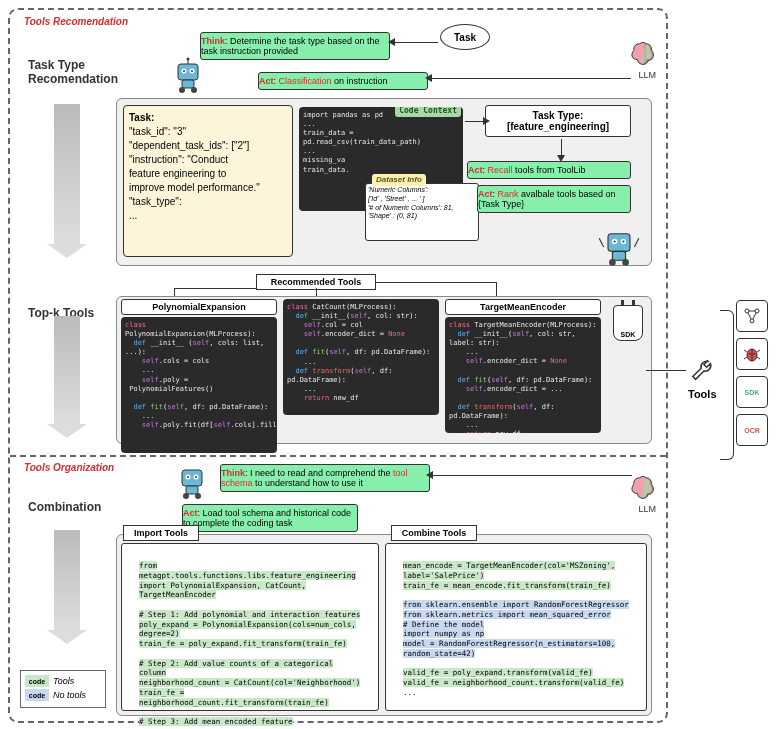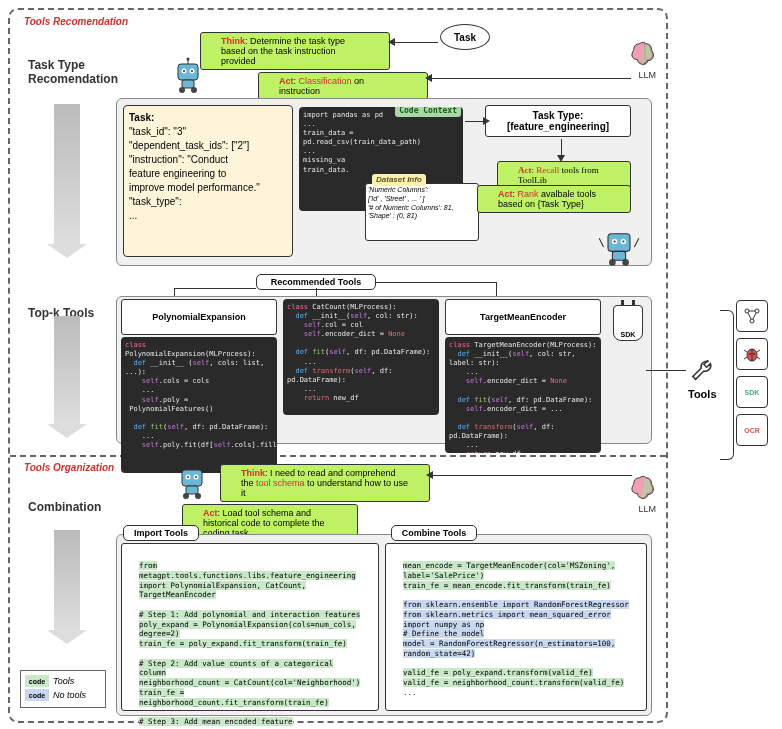--- a/index.html
+++ b/index.html
@@ -12,21 +12,21 @@
 .section-label { color: #333; font-weight: bold; font-size: 12px; position: absolute; }
 
 
 .dashed-divider { position: absolute; left: 0; right: 0; border-top: 2px dashed #666; }
 
 
 .down-arrow { position: absolute; width: 26px; background: linear-gradient(#bbb, #ddd); }
 .down-arrow::after { content: ''; position: absolute; bottom: -14px; left: -7px; border-left: 20px solid transparent; border-right: 20px solid transparent; border-top: 14px solid #ddd; }
 
 
-.think-bubble { background: #bef264; border: 1px solid #333; border-radius: 3px; padding: 3px 20px; position: absolute; font-size: 9px; }
+.think-bubble { background: #86efac; border: 1px solid #333; border-radius: 3px; padding: 3px 0; position: absolute; font-size: 9px; }
 .think-bubble .think { color: #d32f2f; font-weight: bold; }
 .think-bubble .act-kw { color: #d32f2f; font-weight: bold; }
 .think-bubble .highlight { color: #d32f2f; }
 
 
 .panel { position: absolute; background: #f0f0f0; border: 1px solid #888; border-radius: 6px; }
 
 
 .task-panel { background: #fdf4da; border: 1px solid #333; border-radius: 4px; padding: 5px; font-size: 10px; line-height: 1.4; }
 .task-panel .task-label { font-weight: bold; }
@@ -40,24 +40,24 @@
 .code-box .kw-ret { color: #e06c75; }
 
 .badge { position: absolute; font-size: 8px; padding: 1px 4px; border-radius: 3px; font-weight: bold; }
 .badge.green { background: #a8d8a8; color: #1a5a1a; }
 .badge.yellow { background: #fdf0b0; color: #5a5a1a; }
 
 
 .tasktype-box { background: #fff; border: 1px solid #333; border-radius: 3px; padding: 4px 8px; font-weight: bold; text-align: center; font-size: 10px; }
 
 
-.small-box { background: #fff; border: 1px solid #333; border-radius: 5px; padding: 2px 6px; font-size: 9px; font-weight: bold; text-align: center; }
-
-
-.tool-card-title { background: #fff; border: 1px solid #333; border-radius: 3px; padding: 12px 6px; font-size: 9px; font-weight: bold; text-align: center; margin-bottom: 2px; }
+.small-box { background: #fff; border: 1px solid #333; border-radius: 0; padding: 2px 6px; font-size: 9px; font-weight: bold; text-align: center; }
+
+
+.tool-card-title { background: #fff; border: 1px solid #333; border-radius: 3px; padding: 2px 6px; font-size: 9px; font-weight: bold; text-align: center; margin-bottom: 2px; }
 
 
 .comb-panel { background: #fff; border: 1px solid #333; border-radius: 3px; font-family: 'Consolas', monospace; font-size: 7.5px; line-height: 1.3; padding: 17px; }
 .comb-panel .hl-green { background: #c8e8c8; }
 .comb-panel .hl-blue { background: #c8d8f0; margin-top: 42px; }
 
 
 .robot { position: absolute; width: 40px; height: 40px; }
 
 
@@ -175,21 +175,21 @@
       <div>Task Type:</div>
       <div>[feature_engineering]</div>
     </div>
 
     <div class="arrow-line" style="left:348px;top:22px;width:20px;height:1px;"></div>
     <div class="arrow-head-r" style="left:366px;top:18px;"></div>
 
     <div class="arrow-line" style="left:444px;top:40px;width:1px;height:18px;"></div>
     <div class="arrow-head-d" style="left:440px;top:56px;"></div>
 
-    <div class="think-bubble" style="right:20px;top:62px;width:134px;font-family:Liberation Serif, serif;">
+    <div class="think-bubble" style="right:20px;top:62px;width:164px;">
       <span class="act-kw">Act</span><span>: </span><span class="highlight">Recall</span><span>  tools from ToolLib</span>
     </div>
 
     <div class="think-bubble" style="right:20px;top:86px;width:154px;">
       <span class="act-kw">Act</span><span>: </span><span class="highlight">Rank</span><span> avalbale tools based on {Task Type}</span>
     </div>
 
     <svg class="robot" style="right:10px;top:126px;width:44px;height:44px;" viewBox="0 0 40 40">
         <rect x="10" y="8" width="20" height="16" rx="3" fill="#6ab8d8" stroke="#333"></rect>
         <circle cx="16" cy="15" r="2.5" fill="#fff"></circle>
@@ -324,22 +324,22 @@
         <div>&nbsp;</div>
         <div><span class="hl-green"># Step 3: Add mean encoded feature</span></div>
       </div>
     <div class="comb-panel" style="position:absolute;left:268px;top:8px;width:262px;height:168px;" id="combine-panel">
         <div><span class="hl-green">mean_encode = TargetMeanEncoder(col='MSZoning',</span></div>
         <div><span class="hl-green">label='SalePrice')</span></div>
         <div><span class="hl-green">train_fe = mean_encode.fit_transform(train_fe)</span></div>
         <div>&nbsp;</div>
         <div><span class="hl-blue">from sklearn.ensemble import RandomForestRegressor</span></div>
         <div><span class="hl-blue">from sklearn.metrics import mean_squared_error</span></div>
+        <div><span class="hl-blue"># Define the model</span></div>
         <div><span class="hl-blue">import numpy as np</span></div>
-        <div><span class="hl-blue"># Define the model</span></div>
         <div><span class="hl-blue">model = RandomForestRegressor(n_estimators=100,</span></div>
         <div><span class="hl-blue">random_state=42)</span></div>
         <div>&nbsp;</div>
         <div><span class="hl-green">valid_fe = poly_expand.transform(valid_fe)</span></div>
         <div><span class="hl-green">valid_fe = neighborhood_count.transform(valid_fe)</span></div>
         <div>...</div>
       </div>
   </div>
 
   <div class="down-arrow" style="left:44px;top:520px;height:100px;"></div>

